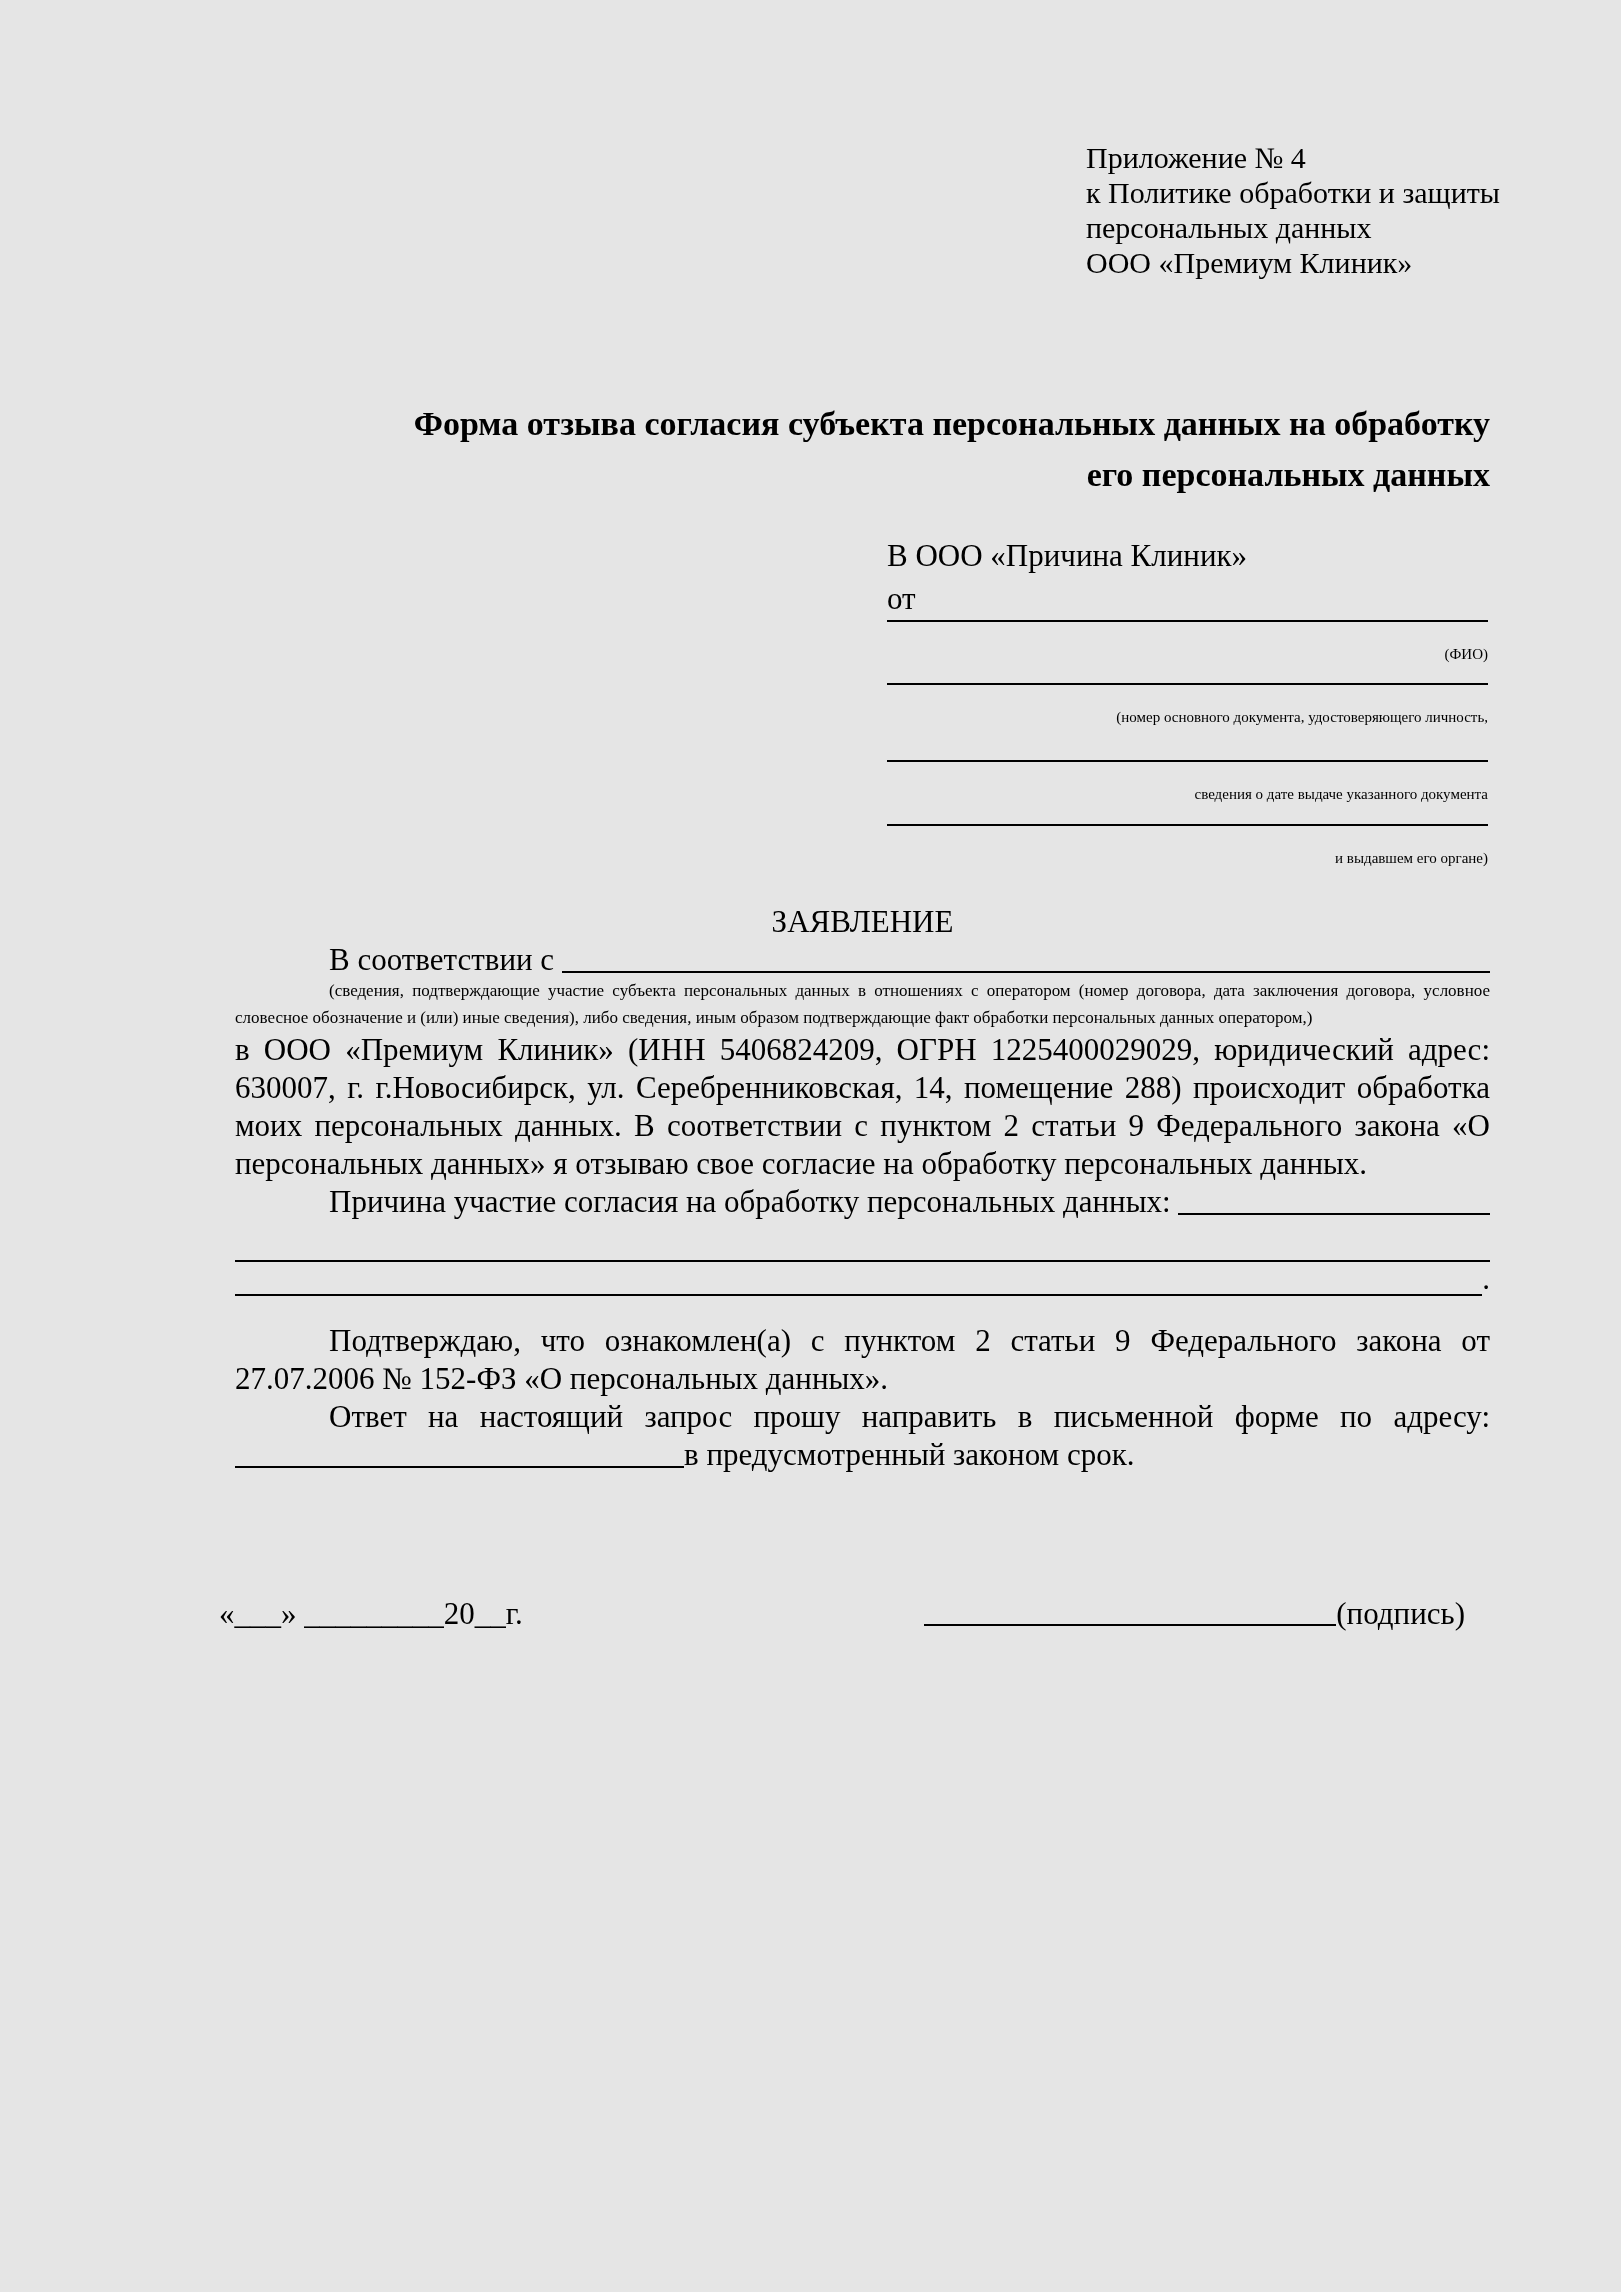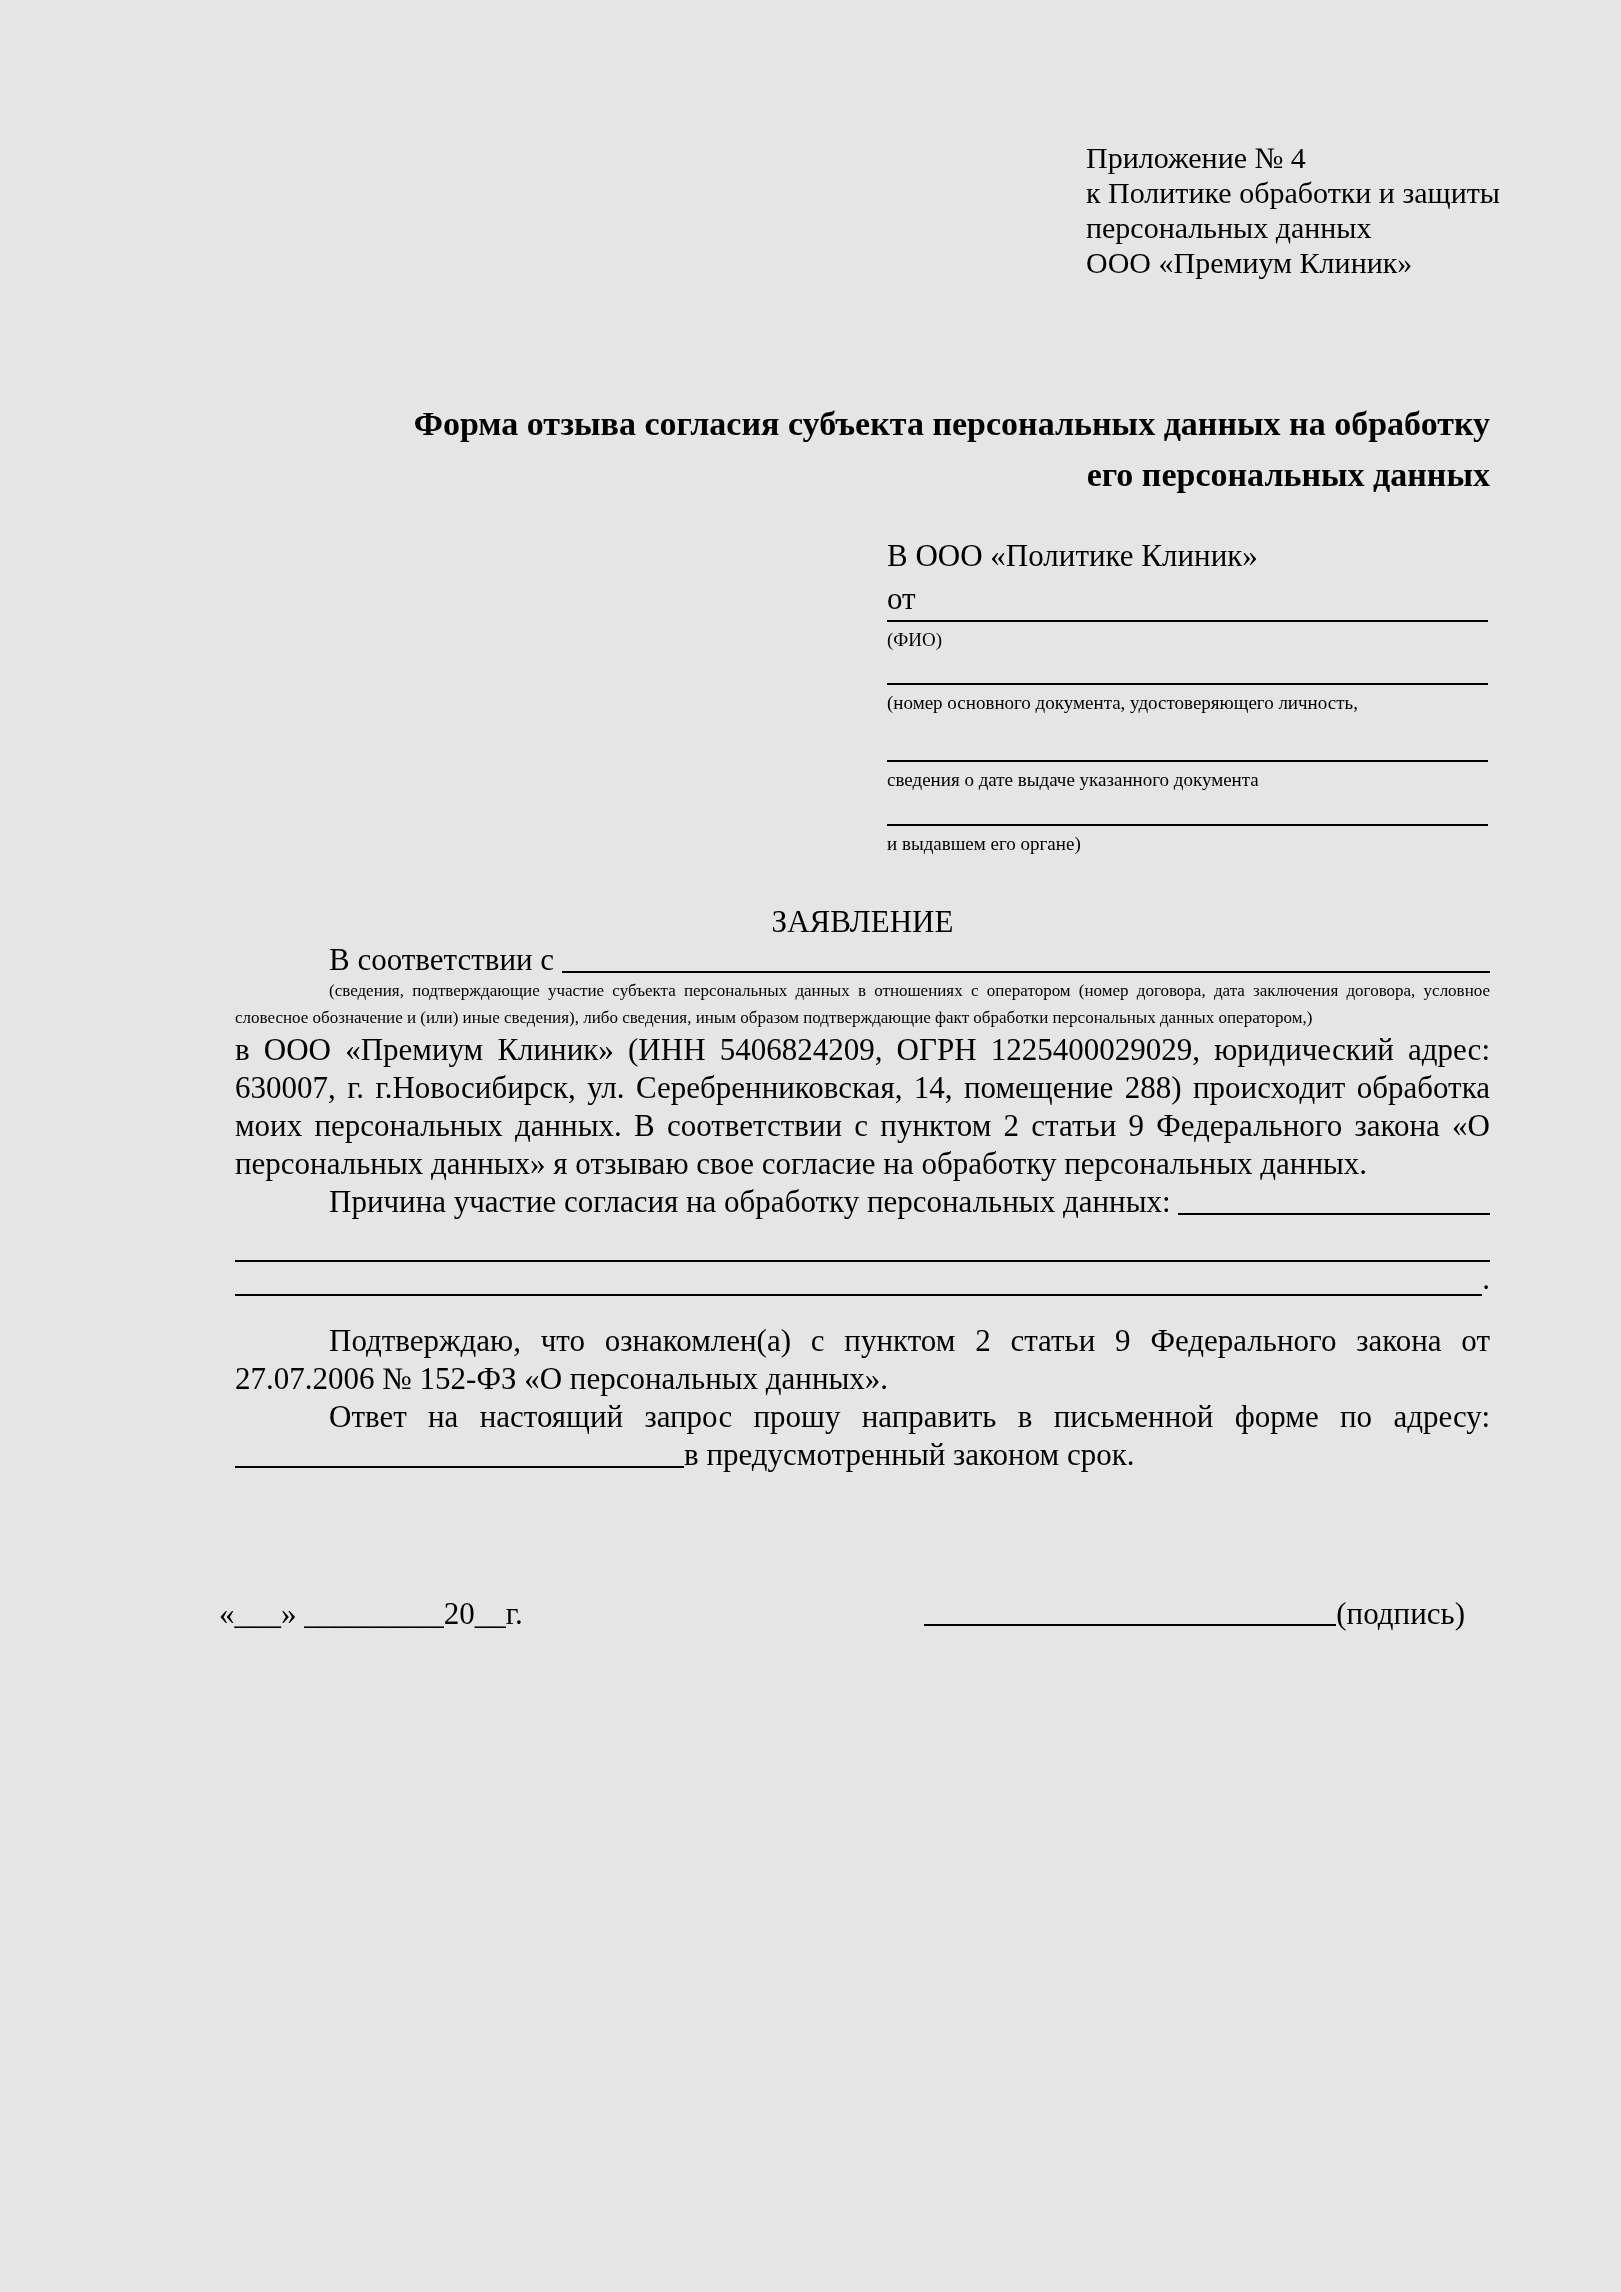--- a/index.html
+++ b/index.html
@@ -14,21 +14,21 @@
   
   .header-note{position:absolute;left:1086px;top:140px;font-size:30px;line-height:35px;}
   
   .doc-title{position:absolute;left:235px;top:398px;width:1255px;text-align:right;
     font-weight:bold;font-size:34px;line-height:51px;}
   
   .recipient{position:absolute;left:887px;top:534px;width:601px;font-size:31px;}
   .recipient .r-to{line-height:43px;}
   .recipient .r-from{line-height:43px;}
   .blank-field{border-top:2.9px solid #000;}
-  .blank-field .f-label{font-size:19px;line-height:25.5px;text-align:left;padding-top:5px;}
+  .blank-field .f-label{font-size:15px;line-height:25.5px;text-align:right;padding-top:20px;}
   .bf-1{height:61px;}
   .bf-2{height:75px;}
   .bf-3{height:62px;}
   .bf-4{height:69px;}
   
   .statement-heading{position:absolute;left:235px;top:902px;width:1255px;text-align:center;
     font-size:31px;line-height:39px;}
   .body-col{position:absolute;left:235px;top:941px;width:1255px;font-size:31px;}
   .row{display:flex;align-items:stretch;}
   .indent{flex:0 0 94px;}
@@ -64,21 +64,21 @@
     <div>персональных данных</div>
     <div>ООО «Премиум Клиник»</div>
   </div>
 
   <div class="doc-title">
     <div>Форма отзыва согласия субъекта персональных данных на обработку</div>
     <div>его персональных данных</div>
   </div>
 
   <div class="recipient">
-    <div class="r-to">В ООО «Политике Клиник»</div>
+    <div class="r-to">В ООО «Причина Клиник»</div>
     <div class="r-from">от</div>
     <div class="blank-field bf-1">
       <div class="f-label">(ФИО)</div>
     </div>
     <div class="blank-field bf-2">
       <div class="f-label">(номер основного документа, удостоверяющего личность,</div>
     </div>
     <div class="blank-field bf-3">
       <div class="f-label">сведения о дате выдаче указанного документа</div>
     </div>

